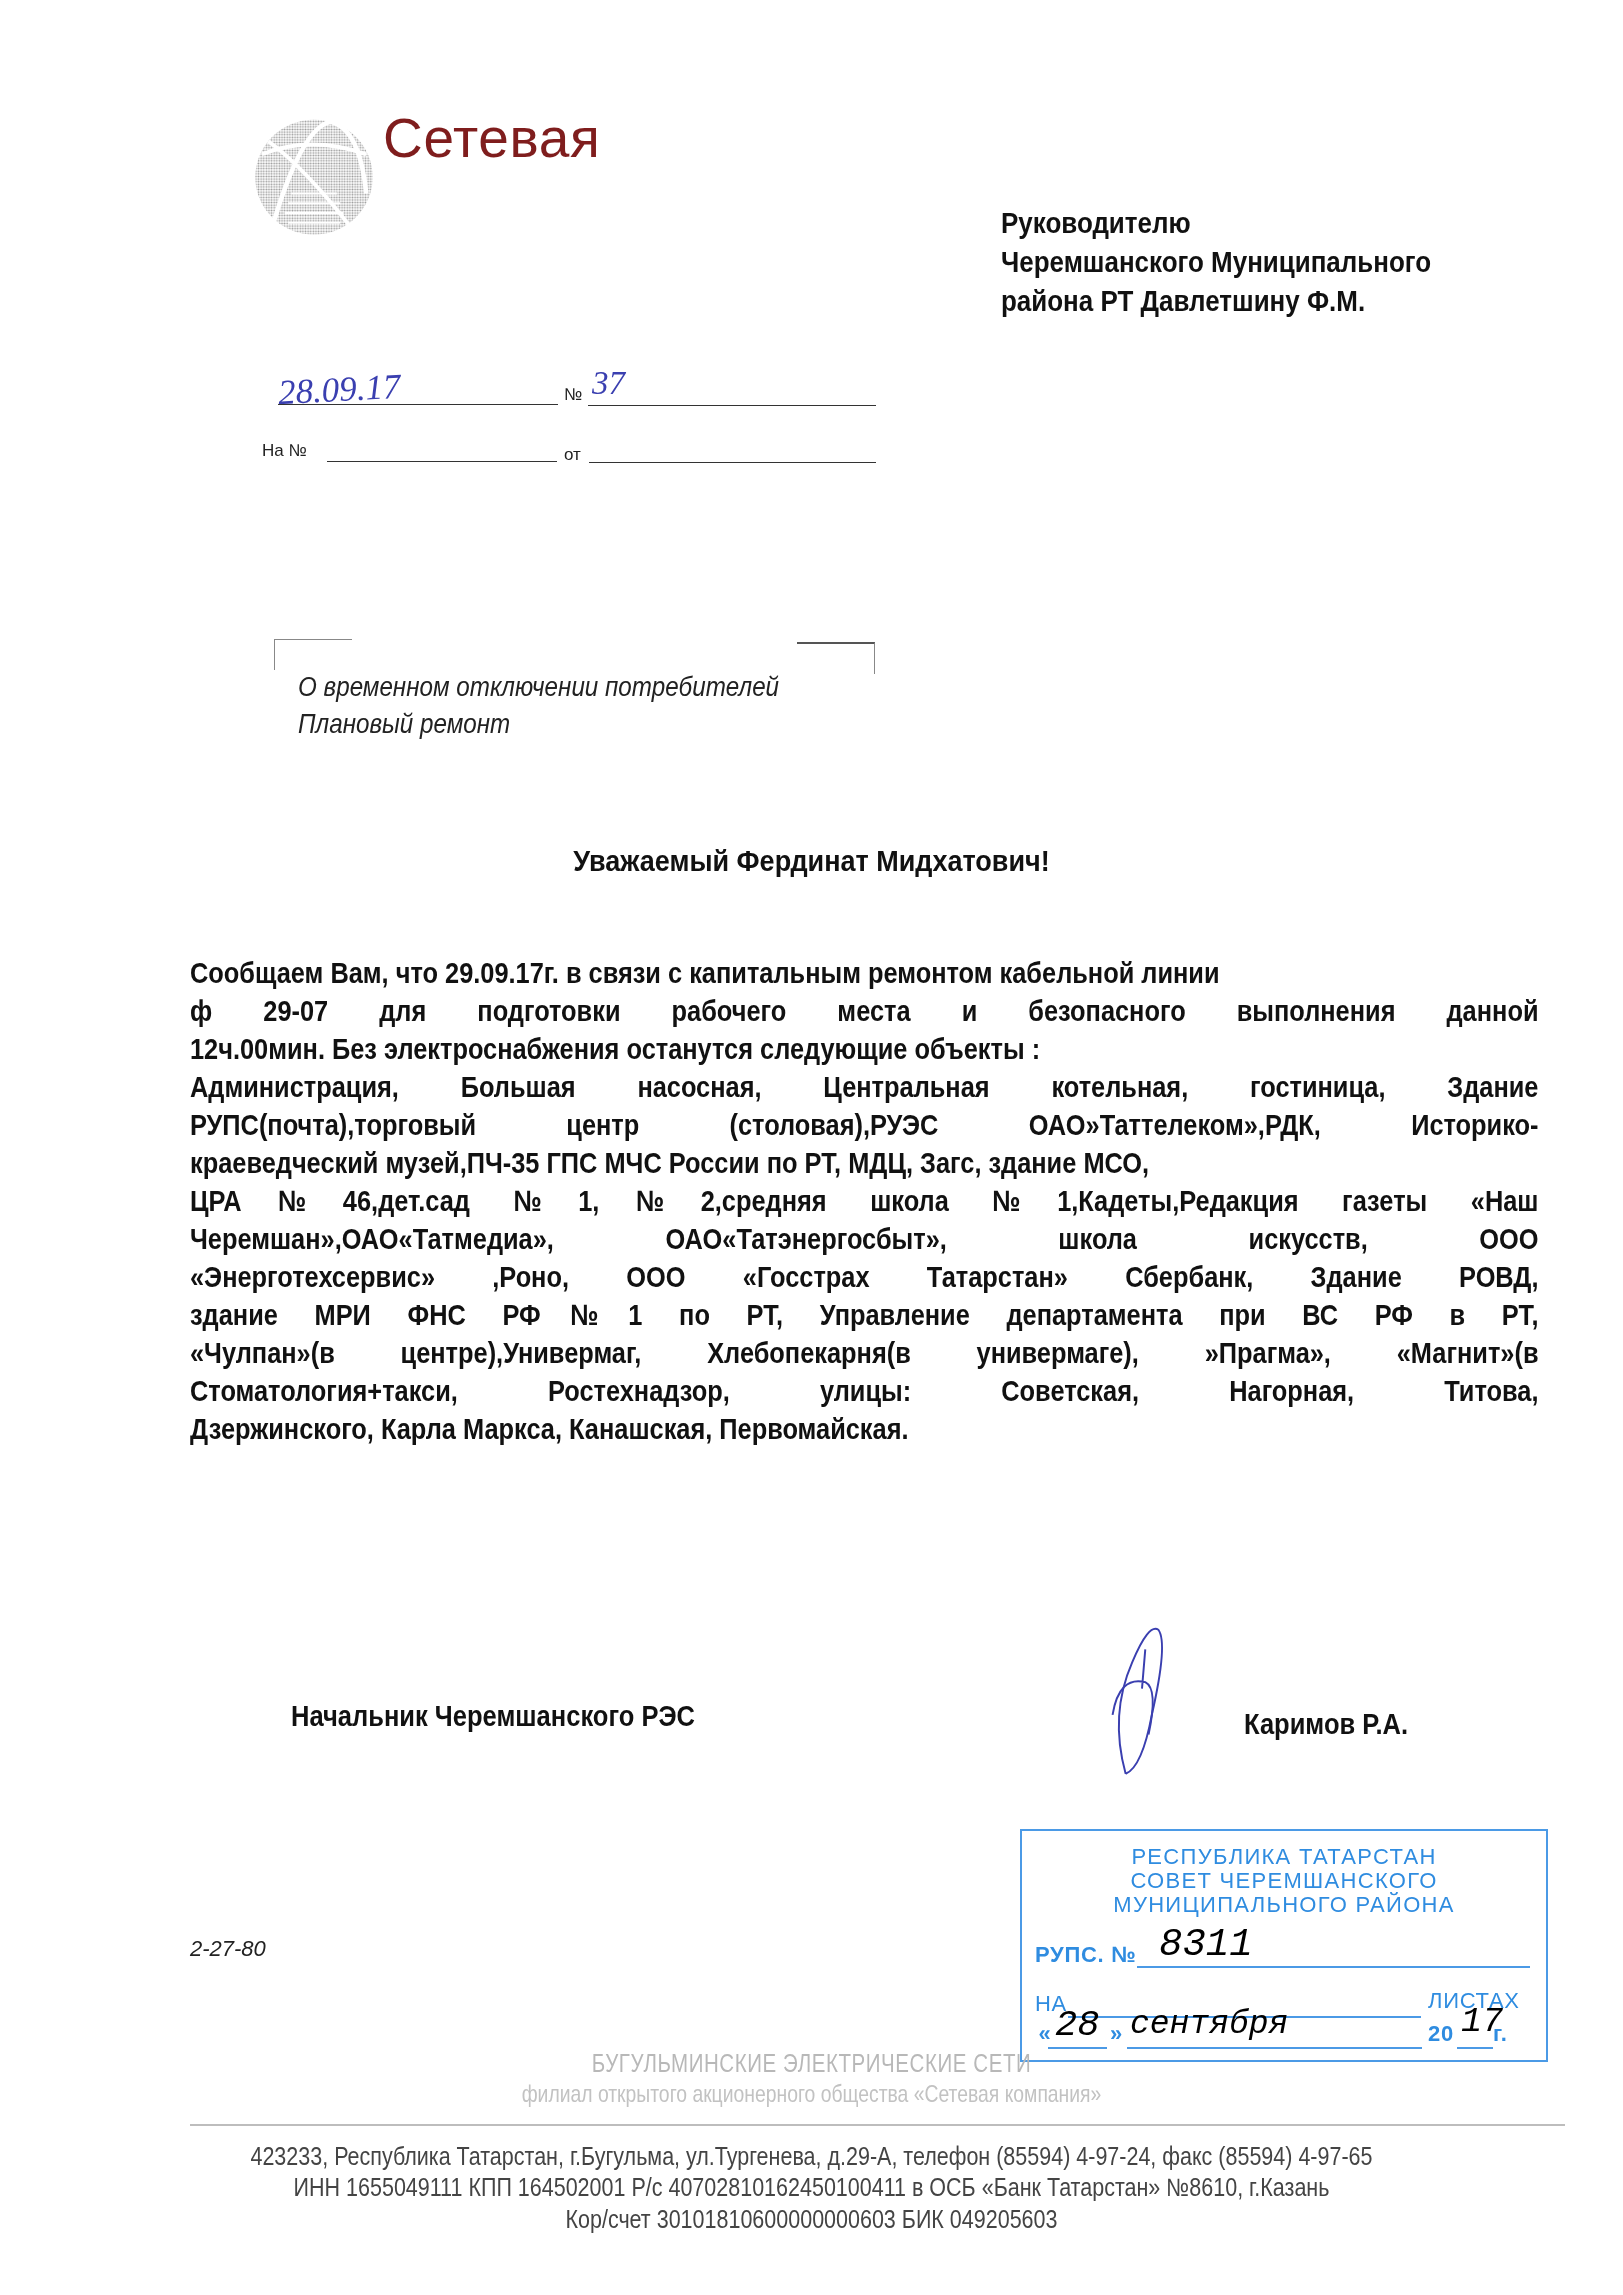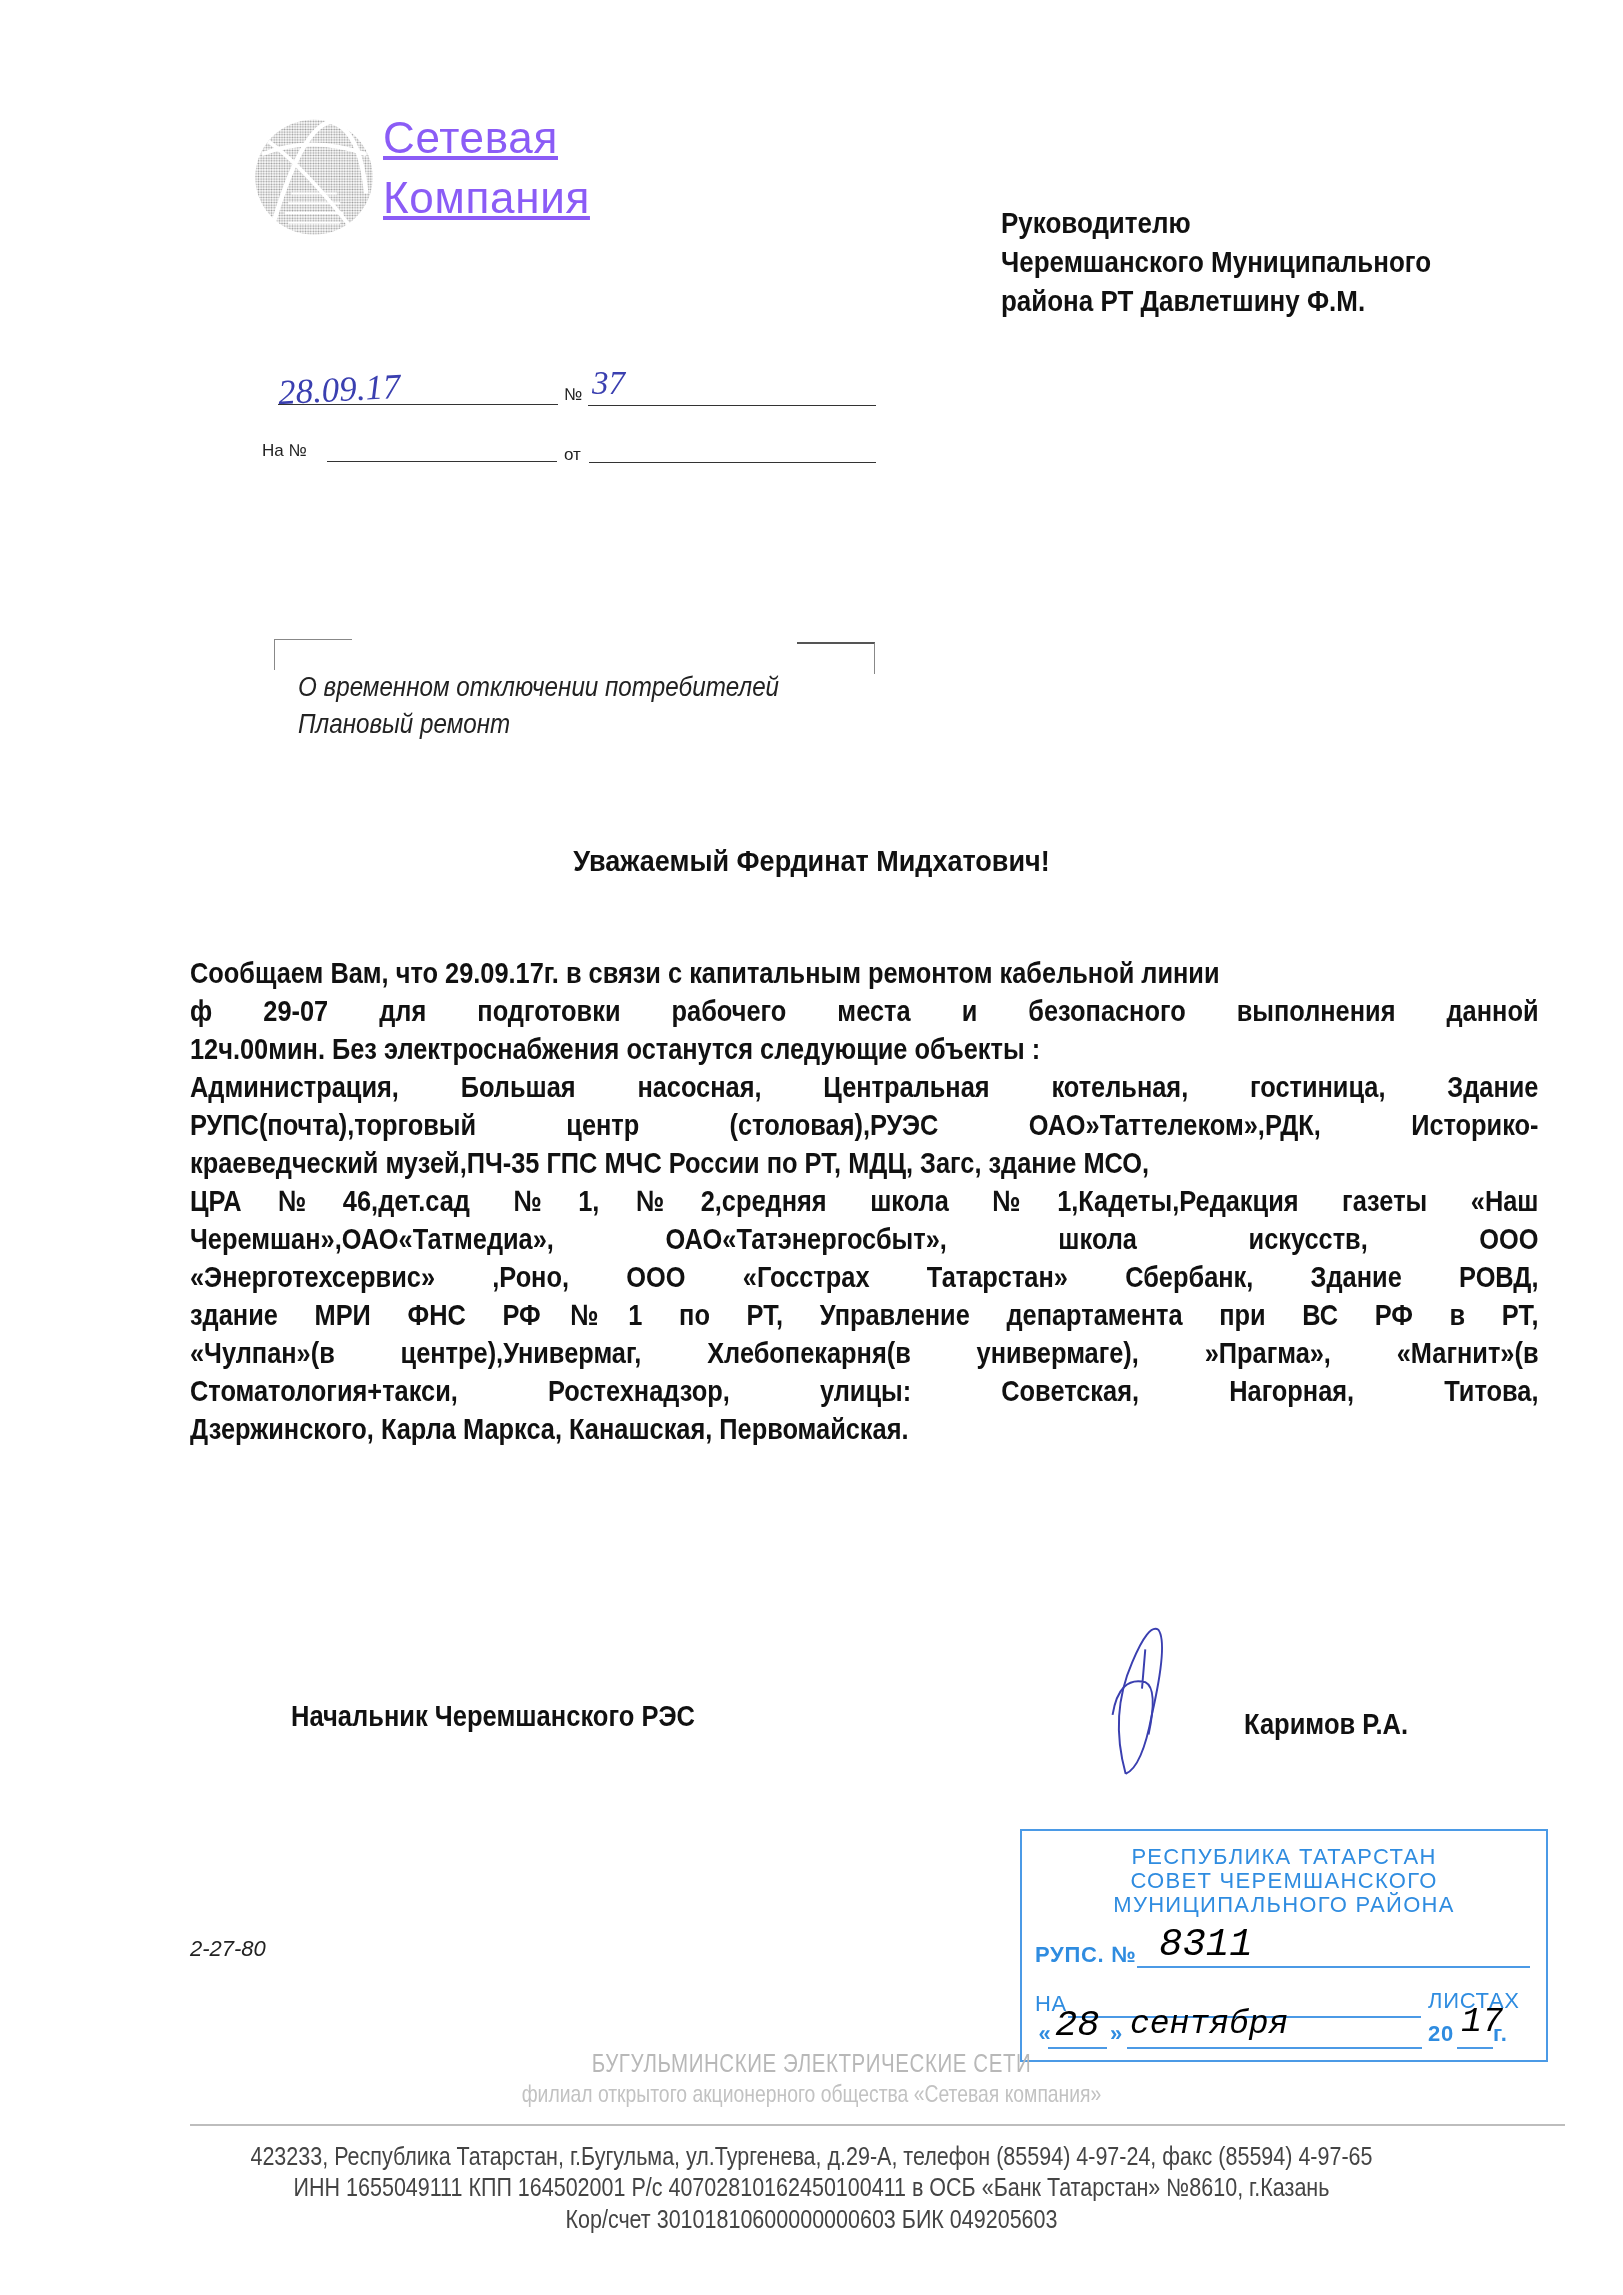--- a/index.html
+++ b/index.html
@@ -2,21 +2,21 @@
 <html style="font-size:10.5px"><head>
 <meta charset="utf-8">
 <style>
   html, body { margin: 0; padding: 0; background: #ffffff; }
   body { width: 1623px; height: 2295px; position: relative; overflow: hidden; font-family: "Liberation Sans", sans-serif; color: #111; }
   .abs { position: absolute; }
 
   
   .logo { left: 252px; top: 108px; width: 471px; height: 131px; }
   .logo-mark { left: 0; top: 6.5px; width: 124px; height: 121px; }
-  .logo-text { left: 131px; top: 0; color: #8b5cf6; font-size: 44px; line-height: 60px; letter-spacing: 0.7px; text-decoration: underline; }
+  .logo-text { left: 131px; top: 0; color: #7f1d1d; font-size: 55px; line-height: 60px; letter-spacing: 0.7px; }
   .logo-text div { white-space: nowrap; }
 
   
   .addressee { left: 1001px; top: 203px; font-weight: bold; font-size: 29.5px; line-height: 39px; transform: scaleX(0.88); transform-origin: left top; }
 
   
   .ref-line { font-size: 17px; color: #222; }
   .uline { border-bottom: 1.3px solid #333; height: 0; }
   .hand { font-family: "Liberation Serif", serif; font-style: italic; color: #3a3fb0; font-size: 35px; }
 
@@ -72,21 +72,20 @@
     <path d="M25 40 Q80 80 150 170" fill="none" stroke="#fff" stroke-width="6"></path>
     <g stroke="#fff" stroke-width="3">
       <line x1="60" y1="120" x2="130" y2="120"></line>
       <line x1="55" y1="135" x2="135" y2="135"></line>
       <line x1="50" y1="150" x2="140" y2="150"></line>
       <line x1="55" y1="165" x2="135" y2="165"></line>
     </g>
   </svg>
   <div class="abs logo-text">
     <div>Сетевая</div>
-    <div>Компания</div>
   </div>
 </div>
 
 <div class="abs addressee">
   <div>Руководителю</div>
   <div>Черемшанского Муниципального</div>
   <div>района  РТ  Давлетшину Ф.М.</div>
 </div>
 
 <div class="abs" style="left:278px;top:370px;">

